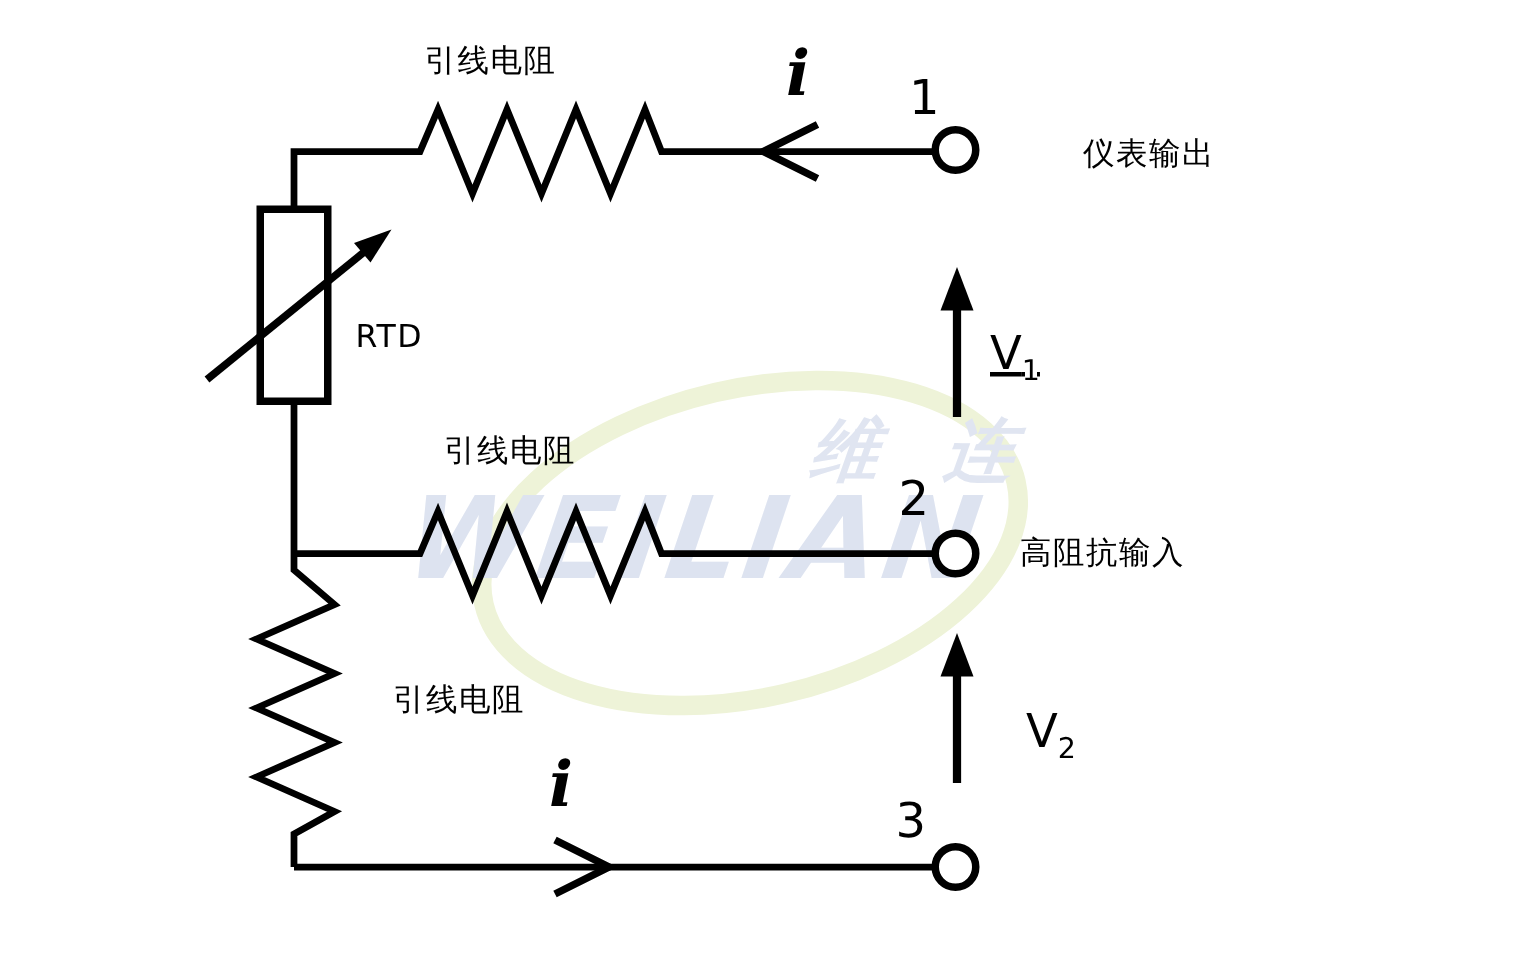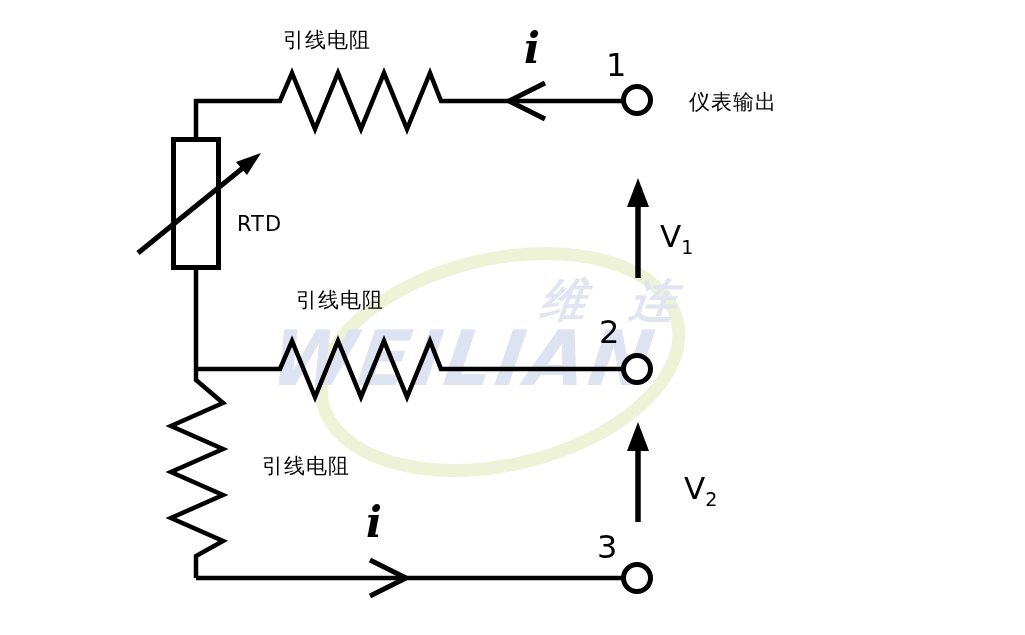--- a/index.html
+++ b/index.html
@@ -48,26 +48,26 @@
     font-style: italic;
     font-weight: bold;
     font-size: 42px;
   }
   .vlab { font-size: 31px; }
   .vlab sub { font-size: 19px; vertical-align: -7px; }
 
   .t-lead-top    { left: 283px; top: 26px;  }
   .t-i-top       { left: 524px; top: 24px;  }
   .t-num1        { left: 606px; top: 46px;  }
-  .t-out         { left: 689px; top: 88px;  }
+  .t-out         { left: 722px; top: 88px;  }
   .t-rtd         { left: 237px; top: 212px; }
   .t-lead-mid    { left: 296px; top: 286px; }
   .t-num2        { left: 599px; top: 313px; }
   .t-in          { left: 680px; top: 354px; }
-  .t-v1          { left: 660px; top: 218px; }
+  .t-v1          { left: 660px; top: 218px; text-decoration: underline; }
   .t-lead-bot    { left: 262px; top: 452px; }
   .t-i-bot       { left: 366px; top: 498px; }
   .t-v2          { left: 684px; top: 470px; }
   .t-num3        { left: 597px; top: 528px; }
 </style>
 </head>
 <body>
 
 <div class="canvas">
 
@@ -115,20 +115,21 @@
   <div class="lbl num t-num1">1</div>
 
   <div class="lbl cjk t-out">仪表输出</div>
 
   <div class="lbl cjk t-rtd">RTD</div>
 
   <div class="lbl cjk t-lead-mid">引线电阻</div>
 
   <div class="lbl num t-num2">2</div>
 
+  <div class="lbl cjk t-in">高阻抗输入</div>
 
   <div class="lbl vlab t-v1"><span>V</span><sub>1</sub></div>
 
   <div class="lbl cjk t-lead-bot">引线电阻</div>
 
   <div class="lbl cur t-i-bot">i</div>
 
   <div class="lbl vlab t-v2"><span>V</span><sub>2</sub></div>
 
   <div class="lbl num t-num3">3</div>

